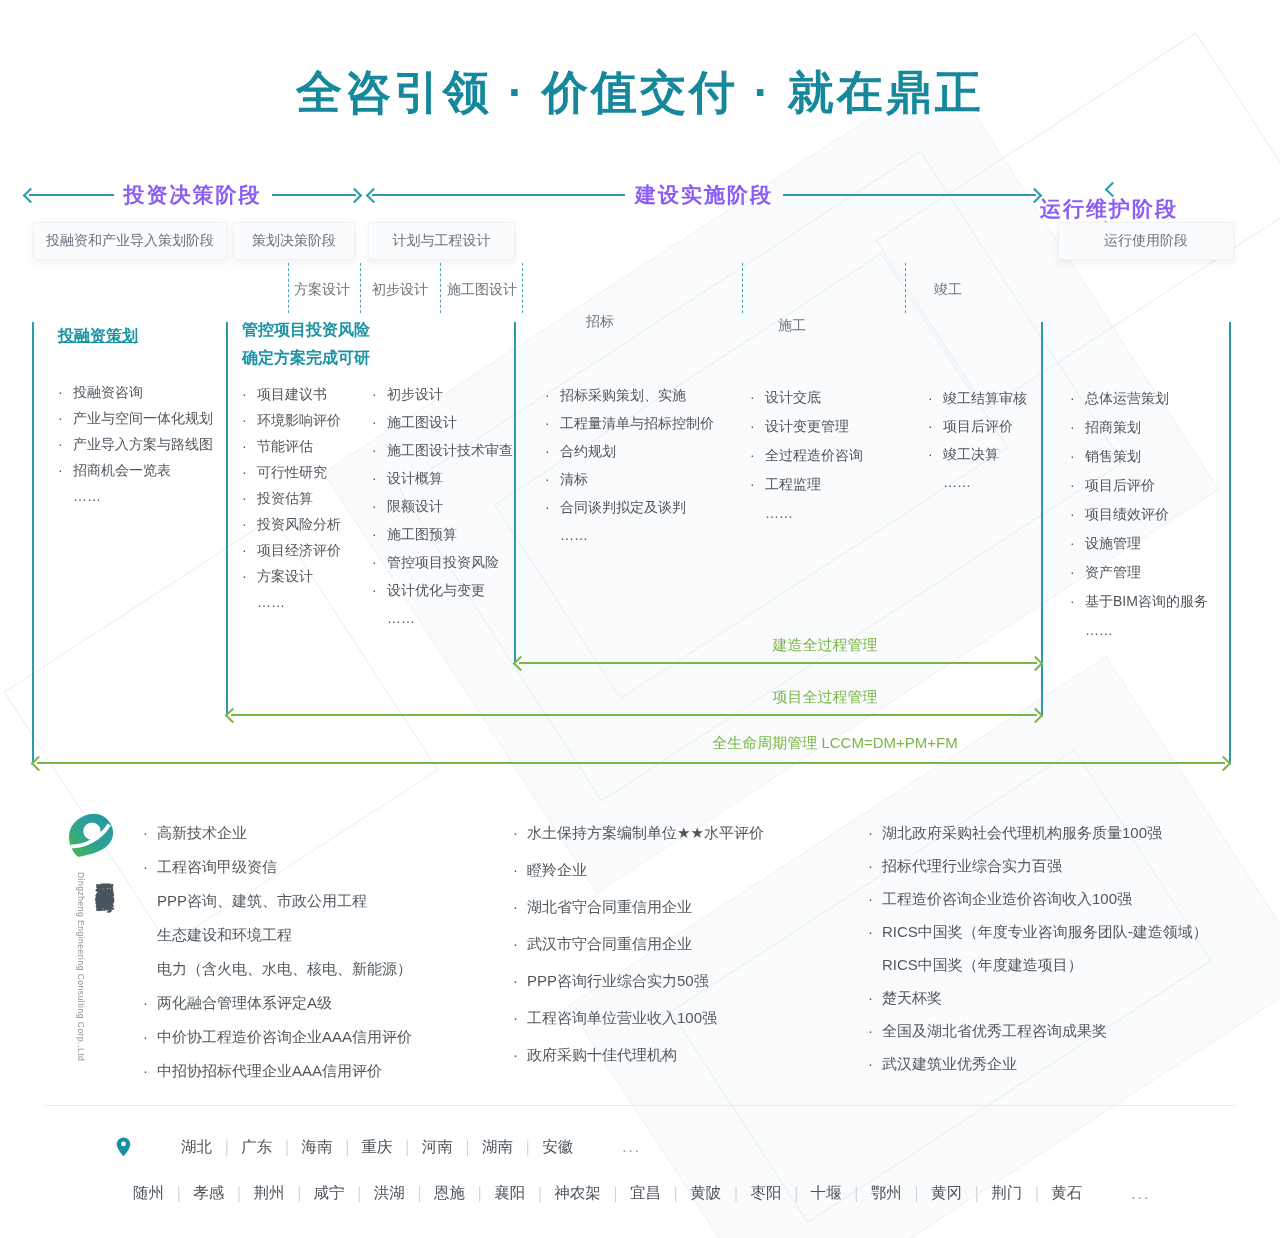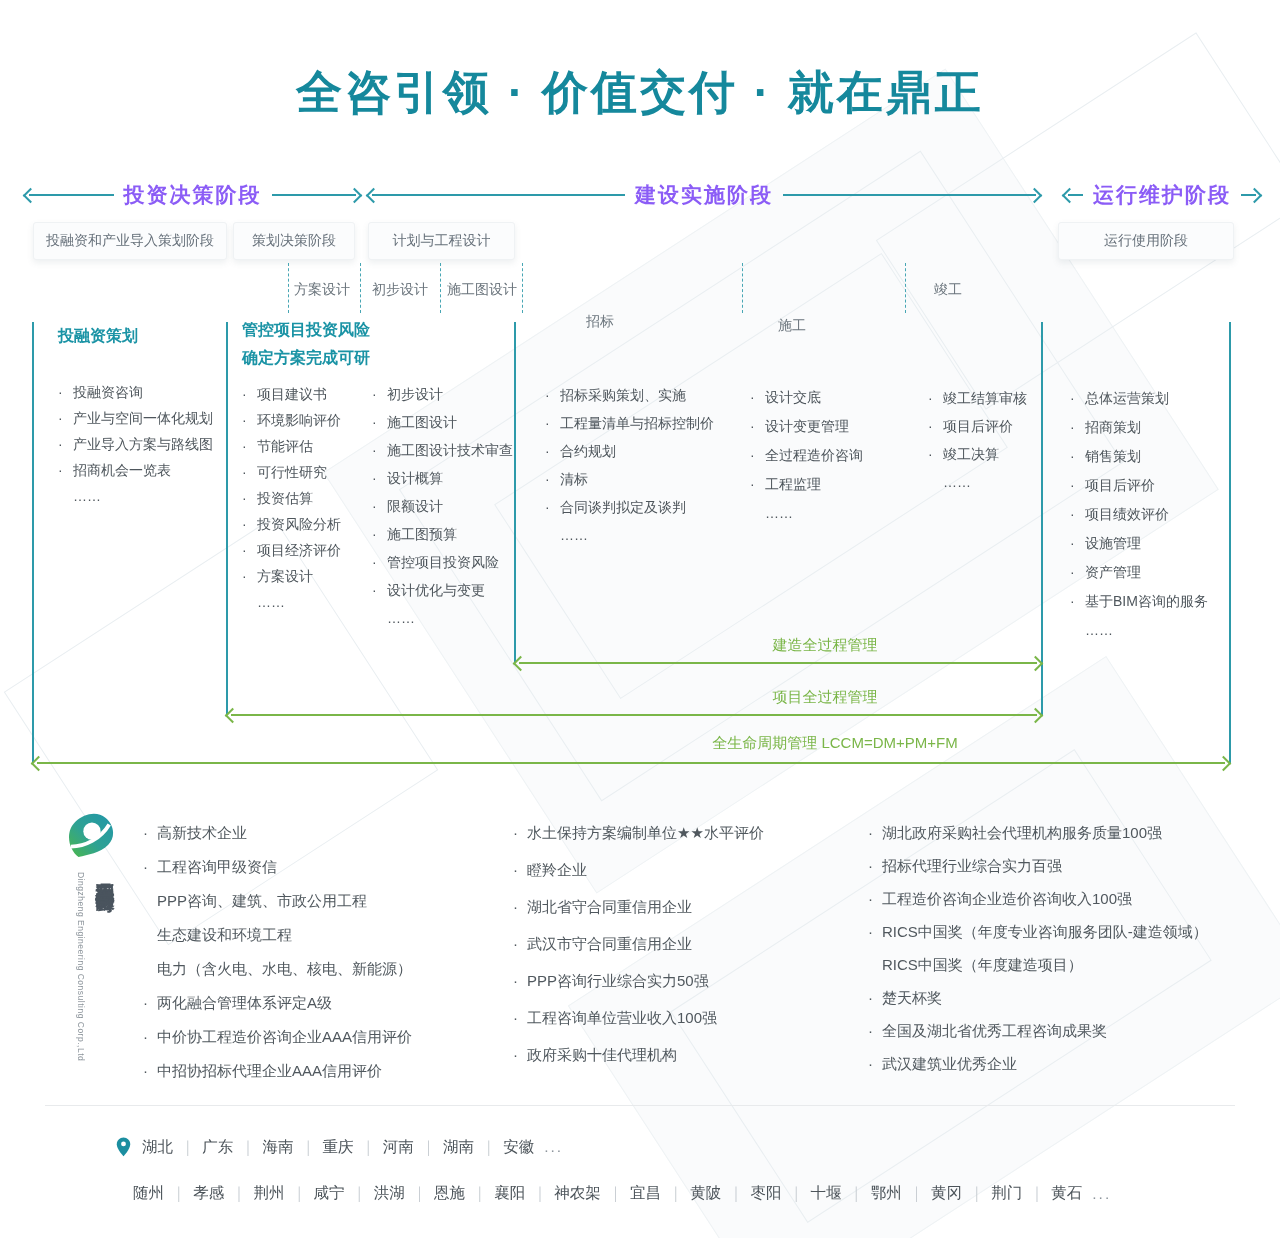--- a/index.html
+++ b/index.html
@@ -43,21 +43,21 @@
   .cn-name{position:absolute;left:92px;top:868px;writing-mode:vertical-rl;font-size:19px;font-weight:700;
            color:#4a545e;letter-spacing:1px;z-index:2;}
   .en-name{position:absolute;left:76px;top:872px;writing-mode:vertical-rl;font-size:8.5px;color:#8d959c;
            letter-spacing:.5px;z-index:2;}
   .qcol{position:absolute;z-index:2;}
   .qli{display:flex;align-items:flex-start;font-size:15px;color:#50585e;line-height:21px;white-space:nowrap;}
   .qli .dot{width:14px;flex:none;}
   .qa .qli{margin-bottom:13px;} .qb .qli{margin-bottom:16px;} .qc .qli{margin-bottom:12px;}
   
   .divider{position:absolute;left:45px;right:45px;top:1105px;height:1px;background:#e8eaec;z-index:2;}
-  .locrow{position:absolute;display:flex;align-items:center;z-index:2;font-size:15.5px;color:#4c545a;}
+  .locrow{position:absolute;display:flex;align-items:center;z-index:2;font-size:15.5px;color:#4c545a;gap:39px;}
   .locrow .loc{white-space:nowrap;}
   .locrow .loc + .loc::before{content:"｜";color:#c7cdd2;margin:0 7px;}
   .locrow .more{color:#8d959c;margin-left:10px;letter-spacing:2px;}
   .pin{margin-right:10px;display:flex;align-items:center;}
 </style>
 </head>
 <body>
 
 <div class="page">
 
@@ -80,21 +80,21 @@
     <div class="pline"></div>
       <div class="chev r"></div>
   </div>
   <div class="parrow" style="left:368px;width:672px;text-align:right;">
     <div class="chev l"></div>
       <div class="pline"></div>
     <div class="plabel">建设实施阶段</div>
     <div class="pline"></div>
       <div class="chev r"></div>
   </div>
-  <div class="parrow" style="left:1064px;width:196px;">
+  <div class="parrow" style="left:1011px;width:196px;flex-direction:column;">
     <div class="chev l"></div>
       <div class="pline"></div>
     <div class="plabel">运行维护阶段</div>
     <div class="pline"></div>
       <div class="chev r"></div>
   </div>
 
   <div class="sbox" style="left:33px;width:192px;">投融资和产业导入策划阶段</div>
   <div class="sbox" style="left:233px;width:120px;">策划决策阶段</div>
   <div class="sbox" style="left:368px;width:145px;">计划与工程设计</div>
@@ -112,21 +112,21 @@
   <div class="substage" style="left:600px;margin-top:32px;">招标</div>
   <div class="substage" style="left:792px;margin-top:36px;">施工</div>
   <div class="substage" style="left:948px;">竣工</div>
 
   <div class="rail" style="left:32px;top:322px;height:441px;"></div>
   <div class="rail" style="left:226px;top:322px;height:393px;"></div>
   <div class="rail" style="left:514px;top:322px;height:341px;"></div>
   <div class="rail" style="left:1041px;top:322px;height:393px;"></div>
   <div class="rail" style="left:1229px;top:322px;height:441px;"></div>
 
-  <div class="colhead" style="left:58px;top:322px;">投融资策划</div>
+  <div class="colhead" style="left:58px;top:322px;text-decoration:underline;">投融资策划</div>
   <div class="colhead" style="left:242px;top:316px;">
     <div>管控项目投资风险</div>
     <div>确定方案完成可研</div>
   </div>
 
   <div class="col-list mb7" style="left:58px;top:383px;">
 
   <div class="li">
         <span class="dot">·</span>
         <span>投融资咨询</span>

